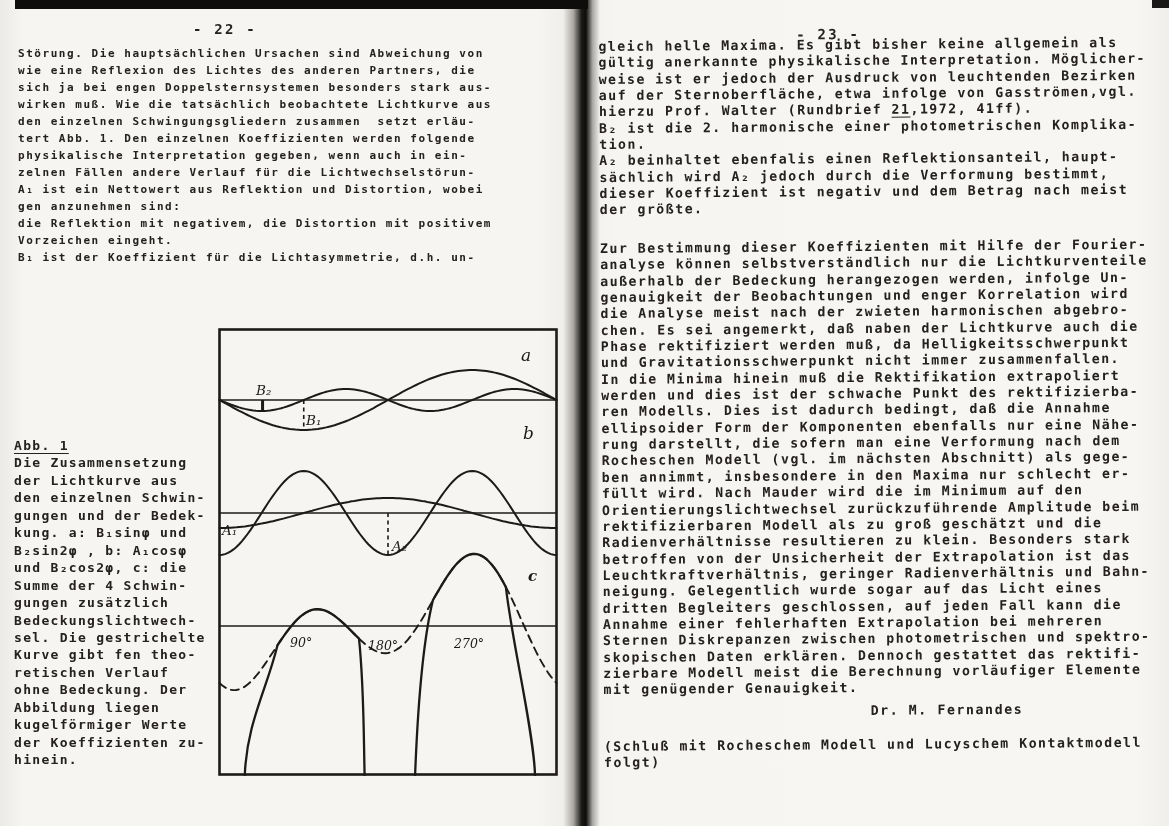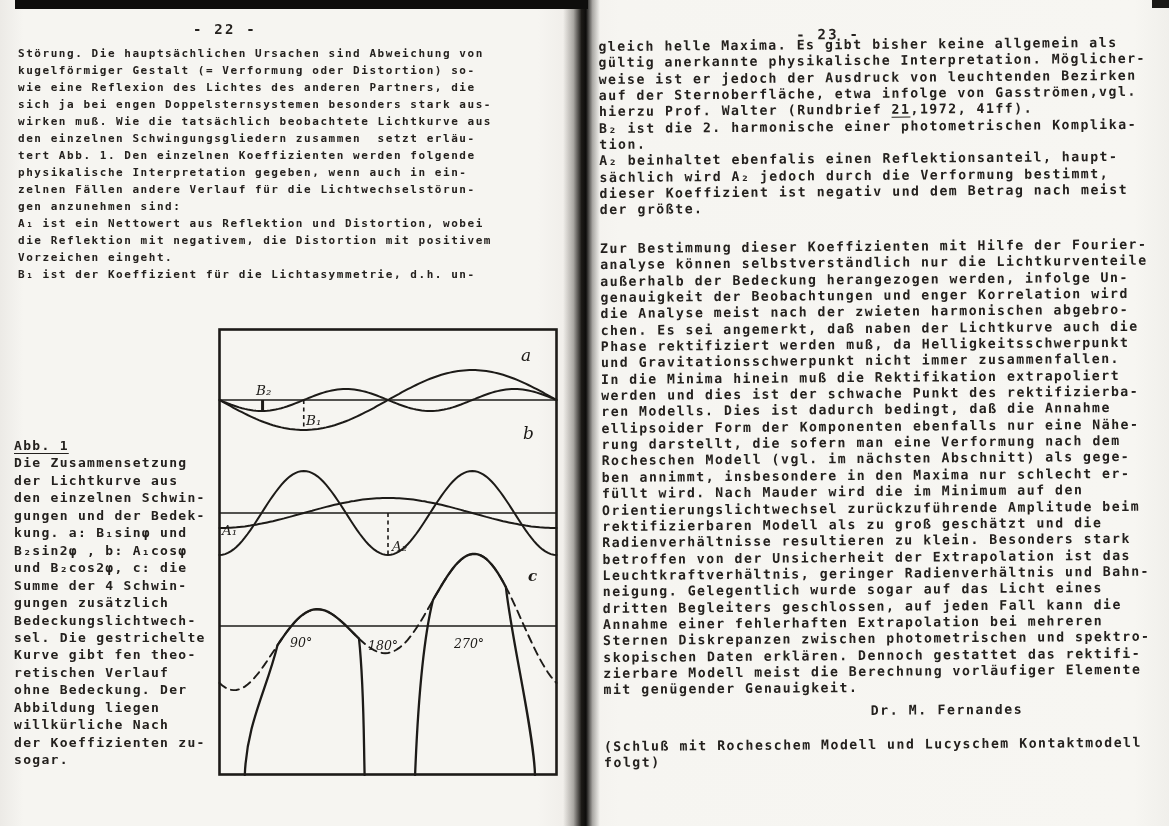--- a/index.html
+++ b/index.html
@@ -37,30 +37,29 @@
 </style>
 </head>
 <body>
 
 <div class="scan">
 
   <div class="page page-left">
     <div class="pagenum pn-left">- 22 -</div>
     <div class="block body-left">
         <div class="tl">Störung. Die hauptsächlichen Ursachen sind Abweichung von</div>
-        <div class="tl">kugelförmiger Gestalt (= Verformung oder Distortion) so-</div>
         <div class="tl">wie eine Reflexion des Lichtes des anderen Partners, die</div>
         <div class="tl">sich ja bei engen Doppelsternsystemen besonders stark aus-</div>
         <div class="tl">wirken muß. Wie die tatsächlich beobachtete Lichtkurve aus</div>
         <div class="tl">den einzelnen Schwingungsgliedern zusammen  setzt erläu-</div>
         <div class="tl">tert Abb. 1. Den einzelnen Koeffizienten werden folgende</div>
         <div class="tl">physikalische Interpretation gegeben, wenn auch in ein-</div>
         <div class="tl">zelnen Fällen andere Verlauf für die Lichtwechselstörun-</div>
+        <div class="tl">A₁ ist ein Nettowert aus Reflektion und Distortion, wobei</div>
         <div class="tl">gen anzunehmen sind:</div>
-        <div class="tl">A₁ ist ein Nettowert aus Reflektion und Distortion, wobei</div>
         <div class="tl">die Reflektion mit negativem, die Distortion mit positivem</div>
         <div class="tl">Vorzeichen eingeht.</div>
         <div class="tl">B₁ ist der Koeffizient für die Lichtasymmetrie, d.h. un-</div>
       </div>
     <div class="block caption">
       <div class="cap-title u">Abb. 1</div>
       <div>
           <div class="tl">Die Zusammensetzung</div>
           <div class="tl">der Lichtkurve aus</div>
           <div class="tl">den einzelnen Schwin-</div>
@@ -69,23 +68,23 @@
           <div class="tl">B₂sin2φ , b: A₁cosφ</div>
           <div class="tl">und B₂cos2φ, c: die</div>
           <div class="tl">Summe der 4 Schwin-</div>
           <div class="tl">gungen zusätzlich</div>
           <div class="tl">Bedeckungslichtwech-</div>
           <div class="tl">sel. Die gestrichelte</div>
           <div class="tl">Kurve gibt fen theo-</div>
           <div class="tl">retischen Verlauf</div>
           <div class="tl">ohne Bedeckung. Der</div>
           <div class="tl">Abbildung liegen</div>
-          <div class="tl">willkürliche Nach</div>
+          <div class="tl">kugelförmiger Werte</div>
           <div class="tl">der Koeffizienten zu-</div>
-          <div class="tl">sogar.</div>
+          <div class="tl">hinein.</div>
         </div>
     </div>
     <div id="figure"><svg viewBox="0 0 340 448" width="340" height="448">
           <rect x="1.5" y="1.5" width="337" height="445" fill="none" stroke="#1d1b18" stroke-width="2.6"></rect>
           <line x1="1.5" y1="72" x2="338.5" y2="72" stroke="#1d1b18" stroke-width="1.6"></line>
           <line x1="1.5" y1="185" x2="338.5" y2="185" stroke="#1d1b18" stroke-width="1.6"></line>
           <line x1="1.5" y1="298" x2="338.5" y2="298" stroke="#1d1b18" stroke-width="1.6"></line>
           <path d="M 1.5 72.0 L 4.3 73.6 L 7.1 75.1 L 9.9 76.7 L 12.7 78.2 L 15.5 79.8 L 18.4 81.3 L 21.2 82.8 L 24.0 84.2 L 26.8 85.6 L 29.6 87.0 L 32.4 88.3 L 35.2 89.6 L 38.0 90.9 L 40.8 92.1 L 43.6 93.2 L 46.4 94.3 L 49.2 95.3 L 52.0 96.3 L 54.9 97.2 L 57.7 98.0 L 60.5 98.7 L 63.3 99.4 L 66.1 100.0 L 68.9 100.5 L 71.7 101.0 L 74.5 101.3 L 77.3 101.6 L 80.1 101.8 L 82.9 102.0 L 85.8 102.0 L 88.6 102.0 L 91.4 101.8 L 94.2 101.6 L 97.0 101.3 L 99.8 101.0 L 102.6 100.5 L 105.4 100.0 L 108.2 99.4 L 111.0 98.7 L 113.8 98.0 L 116.6 97.2 L 119.4 96.3 L 122.3 95.3 L 125.1 94.3 L 127.9 93.2 L 130.7 92.1 L 133.5 90.9 L 136.3 89.6 L 139.1 88.3 L 141.9 87.0 L 144.7 85.6 L 147.5 84.2 L 150.3 82.8 L 153.2 81.3 L 156.0 79.8 L 158.8 78.2 L 161.6 76.7 L 164.4 75.1 L 167.2 73.6 L 170.0 72.0 L 172.8 70.4 L 175.6 68.9 L 178.4 67.3 L 181.2 65.8 L 184.0 64.2 L 186.9 62.7 L 189.7 61.2 L 192.5 59.8 L 195.3 58.4 L 198.1 57.0 L 200.9 55.7 L 203.7 54.4 L 206.5 53.1 L 209.3 51.9 L 212.1 50.8 L 214.9 49.7 L 217.7 48.7 L 220.6 47.7 L 223.4 46.8 L 226.2 46.0 L 229.0 45.3 L 231.8 44.6 L 234.6 44.0 L 237.4 43.5 L 240.2 43.0 L 243.0 42.7 L 245.8 42.4 L 248.6 42.2 L 251.4 42.0 L 254.3 42.0 L 257.1 42.0 L 259.9 42.2 L 262.7 42.4 L 265.5 42.7 L 268.3 43.0 L 271.1 43.5 L 273.9 44.0 L 276.7 44.6 L 279.5 45.3 L 282.3 46.0 L 285.1 46.8 L 287.9 47.7 L 290.8 48.7 L 293.6 49.7 L 296.4 50.8 L 299.2 51.9 L 302.0 53.1 L 304.8 54.4 L 307.6 55.7 L 310.4 57.0 L 313.2 58.4 L 316.0 59.8 L 318.8 61.2 L 321.6 62.7 L 324.5 64.2 L 327.3 65.8 L 330.1 67.3 L 332.9 68.9 L 335.7 70.4 L 338.5 72.0" fill="none" stroke="#1d1b18" stroke-width="2" stroke-linecap="round"></path>
           <path d="M 1.5 72.0 L 4.3 73.1 L 7.1 74.3 L 9.9 75.4 L 12.7 76.5 L 15.5 77.5 L 18.4 78.5 L 21.2 79.4 L 24.0 80.2 L 26.8 80.9 L 29.6 81.5 L 32.4 82.0 L 35.2 82.5 L 38.0 82.8 L 40.8 82.9 L 43.6 83.0 L 46.4 82.9 L 49.2 82.8 L 52.0 82.5 L 54.9 82.0 L 57.7 81.5 L 60.5 80.9 L 63.3 80.2 L 66.1 79.4 L 68.9 78.5 L 71.7 77.5 L 74.5 76.5 L 77.3 75.4 L 80.1 74.3 L 82.9 73.1 L 85.8 72.0 L 88.6 70.9 L 91.4 69.7 L 94.2 68.6 L 97.0 67.5 L 99.8 66.5 L 102.6 65.5 L 105.4 64.6 L 108.2 63.8 L 111.0 63.1 L 113.8 62.5 L 116.6 62.0 L 119.4 61.5 L 122.3 61.2 L 125.1 61.1 L 127.9 61.0 L 130.7 61.1 L 133.5 61.2 L 136.3 61.5 L 139.1 62.0 L 141.9 62.5 L 144.7 63.1 L 147.5 63.8 L 150.3 64.6 L 153.2 65.5 L 156.0 66.5 L 158.8 67.5 L 161.6 68.6 L 164.4 69.7 L 167.2 70.9 L 170.0 72.0 L 172.8 73.1 L 175.6 74.3 L 178.4 75.4 L 181.2 76.5 L 184.0 77.5 L 186.9 78.5 L 189.7 79.4 L 192.5 80.2 L 195.3 80.9 L 198.1 81.5 L 200.9 82.0 L 203.7 82.5 L 206.5 82.8 L 209.3 82.9 L 212.1 83.0 L 214.9 82.9 L 217.7 82.8 L 220.6 82.5 L 223.4 82.0 L 226.2 81.5 L 229.0 80.9 L 231.8 80.2 L 234.6 79.4 L 237.4 78.5 L 240.2 77.5 L 243.0 76.5 L 245.8 75.4 L 248.6 74.3 L 251.4 73.1 L 254.3 72.0 L 257.1 70.9 L 259.9 69.7 L 262.7 68.6 L 265.5 67.5 L 268.3 66.5 L 271.1 65.5 L 273.9 64.6 L 276.7 63.8 L 279.5 63.1 L 282.3 62.5 L 285.1 62.0 L 287.9 61.5 L 290.8 61.2 L 293.6 61.1 L 296.4 61.0 L 299.2 61.1 L 302.0 61.2 L 304.8 61.5 L 307.6 62.0 L 310.4 62.5 L 313.2 63.1 L 316.0 63.8 L 318.8 64.6 L 321.6 65.5 L 324.5 66.5 L 327.3 67.5 L 330.1 68.6 L 332.9 69.7 L 335.7 70.9 L 338.5 72.0" fill="none" stroke="#1d1b18" stroke-width="2" stroke-linecap="round"></path>
           <path d="M 1.5 200.0 L 4.3 200.0 L 7.1 199.9 L 9.9 199.8 L 12.7 199.7 L 15.5 199.5 L 18.4 199.3 L 21.2 199.0 L 24.0 198.7 L 26.8 198.4 L 29.6 198.0 L 32.4 197.6 L 35.2 197.1 L 38.0 196.7 L 40.8 196.1 L 43.6 195.6 L 46.4 195.0 L 49.2 194.4 L 52.0 193.8 L 54.9 193.2 L 57.7 192.5 L 60.5 191.8 L 63.3 191.1 L 66.1 190.4 L 68.9 189.6 L 71.7 188.9 L 74.5 188.1 L 77.3 187.3 L 80.1 186.6 L 82.9 185.8 L 85.8 185.0 L 88.6 184.2 L 91.4 183.4 L 94.2 182.7 L 97.0 181.9 L 99.8 181.1 L 102.6 180.4 L 105.4 179.6 L 108.2 178.9 L 111.0 178.2 L 113.8 177.5 L 116.6 176.8 L 119.4 176.2 L 122.3 175.6 L 125.1 175.0 L 127.9 174.4 L 130.7 173.9 L 133.5 173.3 L 136.3 172.9 L 139.1 172.4 L 141.9 172.0 L 144.7 171.6 L 147.5 171.3 L 150.3 171.0 L 153.2 170.7 L 156.0 170.5 L 158.8 170.3 L 161.6 170.2 L 164.4 170.1 L 167.2 170.0 L 170.0 170.0 L 172.8 170.0 L 175.6 170.1 L 178.4 170.2 L 181.2 170.3 L 184.0 170.5 L 186.9 170.7 L 189.7 171.0 L 192.5 171.3 L 195.3 171.6 L 198.1 172.0 L 200.9 172.4 L 203.7 172.9 L 206.5 173.3 L 209.3 173.9 L 212.1 174.4 L 214.9 175.0 L 217.7 175.6 L 220.6 176.2 L 223.4 176.8 L 226.2 177.5 L 229.0 178.2 L 231.8 178.9 L 234.6 179.6 L 237.4 180.4 L 240.2 181.1 L 243.0 181.9 L 245.8 182.7 L 248.6 183.4 L 251.4 184.2 L 254.3 185.0 L 257.1 185.8 L 259.9 186.6 L 262.7 187.3 L 265.5 188.1 L 268.3 188.9 L 271.1 189.6 L 273.9 190.4 L 276.7 191.1 L 279.5 191.8 L 282.3 192.5 L 285.1 193.2 L 287.9 193.8 L 290.8 194.4 L 293.6 195.0 L 296.4 195.6 L 299.2 196.1 L 302.0 196.7 L 304.8 197.1 L 307.6 197.6 L 310.4 198.0 L 313.2 198.4 L 316.0 198.7 L 318.8 199.0 L 321.6 199.3 L 324.5 199.5 L 327.3 199.7 L 330.1 199.8 L 332.9 199.9 L 335.7 200.0 L 338.5 200.0" fill="none" stroke="#1d1b18" stroke-width="2" stroke-linecap="round"></path>

